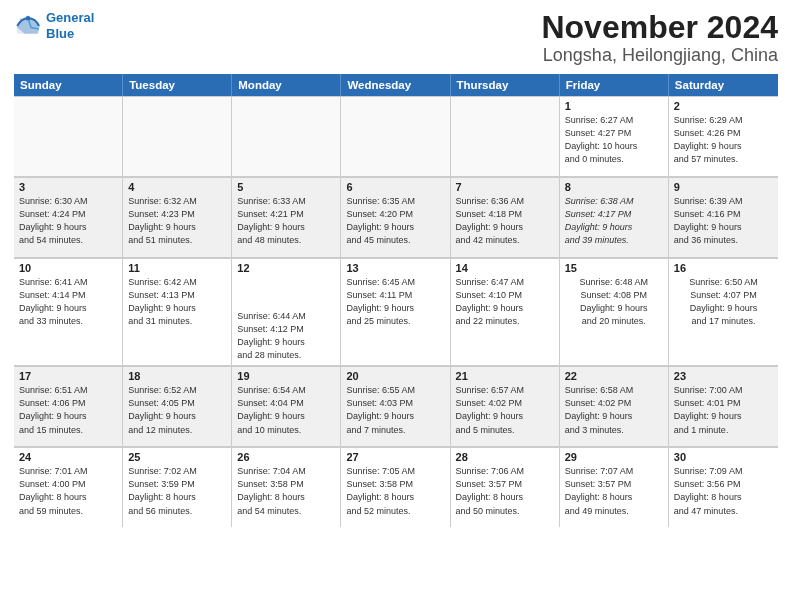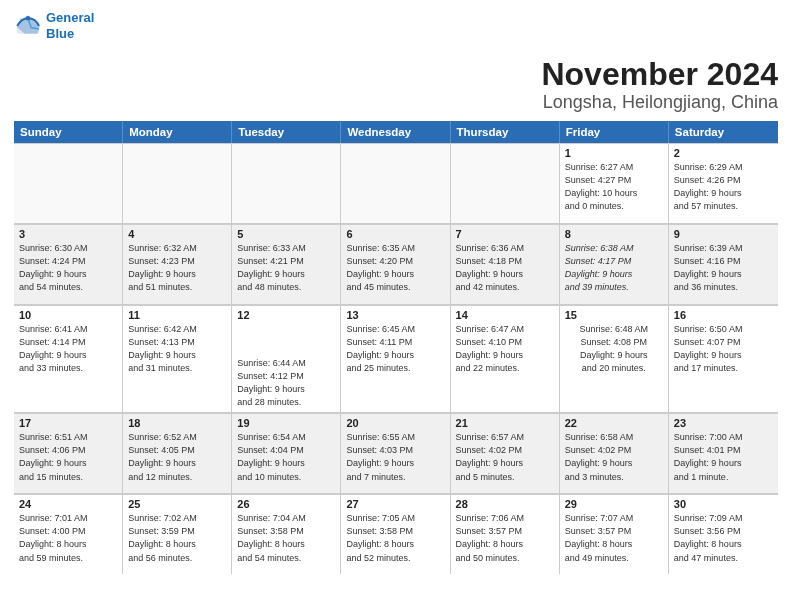--- a/index.html
+++ b/index.html
@@ -42,21 +42,20 @@
       height: 28px;
     }
     .title-block {
       text-align: right;
     }
     .month-title {
       font-size: 32px;
       font-weight: bold;
       color: #222;
       line-height: 1.1;
-      margin-top: 47px;
     }
     .subtitle {
       font-size: 18px;
       color: #555;
     }
     .calendar {
       flex: 1;
       display: flex;
       flex-direction: column;
     }
@@ -132,22 +131,22 @@
     </div>
     <div class="title-block">
       <div class="month-title">November 2024</div>
       <div class="subtitle">Longsha, Heilongjiang, China</div>
     </div>
   </div>
 
   <div class="calendar">
     <div class="cal-header">
       <div class="cal-header-cell">Sunday</div>
+      <div class="cal-header-cell">Tuesday</div>
       <div class="cal-header-cell">Monday</div>
-      <div class="cal-header-cell">Tuesday</div>
       <div class="cal-header-cell">Wednesday</div>
       <div class="cal-header-cell">Thursday</div>
       <div class="cal-header-cell">Friday</div>
       <div class="cal-header-cell">Saturday</div>
     </div>
     <div class="cal-body" id="cal-body">
     <div class="cal-row">
           <div class="cal-cell empty"></div>
           <div class="cal-cell empty"></div>
           <div class="cal-cell empty"></div>
@@ -257,21 +256,21 @@
           </div>
           <div class="cal-cell">
             <span class="day-num">15</span>
             <div class="day-info" style="white-space: pre-line; text-align: center;">Sunrise: 6:48 AM
 Sunset: 4:08 PM
 Daylight: 9 hours
 and 20 minutes.</div>
           </div>
           <div class="cal-cell">
             <span class="day-num">16</span>
-            <div class="day-info" style="white-space: pre-line;">Sunrise: 6:50 AM
+            <div class="day-info" style="white-space: pre-line; text-align: center;">Sunrise: 6:50 AM
 Sunset: 4:07 PM
 Daylight: 9 hours
 and 17 minutes.</div>
           </div>
         </div>
         <div class="cal-row">
           <div class="cal-cell shade">
             <span class="day-num">17</span>
             <div class="day-info" style="white-space: pre-line;">Sunrise: 6:51 AM
 Sunset: 4:06 PM

